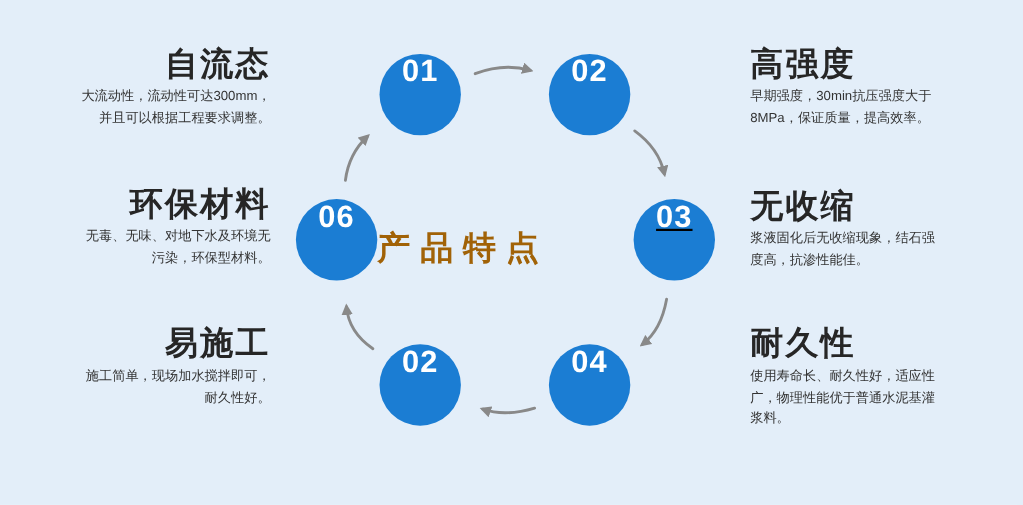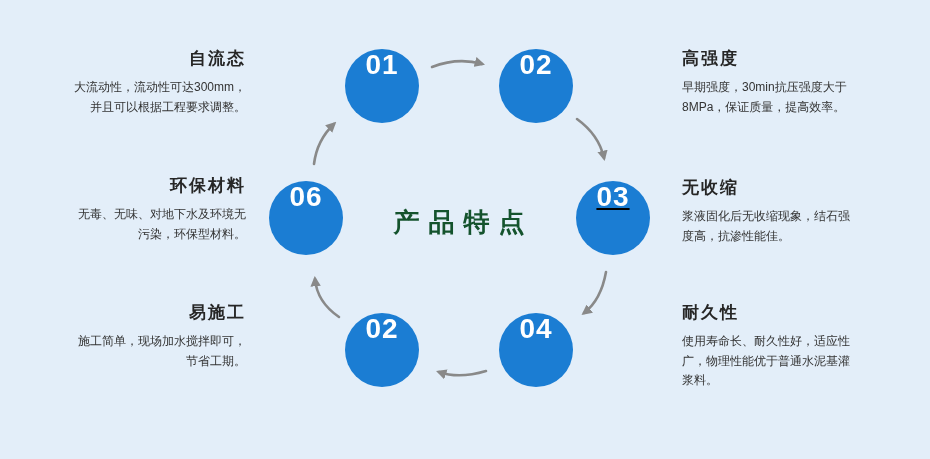--- a/index.html
+++ b/index.html
@@ -23,28 +23,28 @@
   }
   .c01{left:345px;top:49px;}
   .c02{left:499px;top:49px;}
   .c03{left:576px;top:181px;text-decoration:underline;}
   .c04{left:499px;top:313px;}
   .c05{left:345px;top:313px;}
   .c06{left:269px;top:181px;}
   
   .center-title{
     position:absolute;left:334px;top:205px;width:250px;
-    text-align:center;color:#14532d;
-    font-size:26px;font-weight:bold;letter-spacing:9px;text-indent:9px;
+    color:#a16207;
+    font-size:30px;font-weight:bold;letter-spacing:9px;text-indent:9px;
     white-space:nowrap;
   }
   
   .feature{position:absolute;}
   .feature h3{
-    margin:0;color:#262626;font-size:17px;font-weight:bold;
+    margin:0;color:#262626;font-size:30px;font-weight:bold;
     letter-spacing:2px;line-height:26px;
   }
   .feature p{
     margin:6px 0 0 0;color:#333333;font-size:12px;line-height:19.5px;
     white-space:pre-line;
   }
   .f-left{left:0;width:246px;text-align:right;}
   .f-right{left:682px;width:246px;text-align:left;}
   .b1{top:46px;}
   .b2{top:46px;}
@@ -118,21 +118,21 @@
   <div class="feature f-right b4">
     <h3>耐久性</h3>
     <p>使用寿命长、耐久性好，适应性
 广，物理性能优于普通水泥基灌
 浆料。</p>
   </div>
 
   <div class="feature f-left b5">
     <h3>易施工</h3>
     <p>施工简单，现场加水搅拌即可，
-节省工期。</p>
+耐久性好。</p>
   </div>
 
   <div class="feature f-left b6">
     <h3>环保材料</h3>
     <p>无毒、无味、对地下水及环境无
 污染，环保型材料。</p>
   </div>
 
 </div>
 

